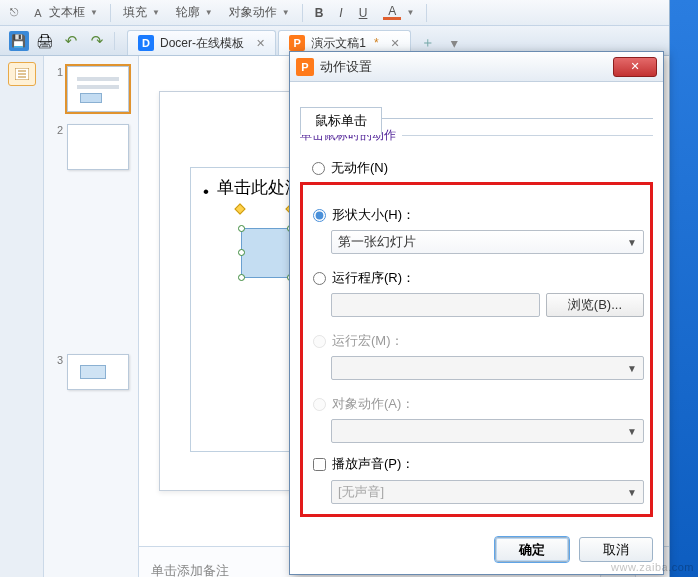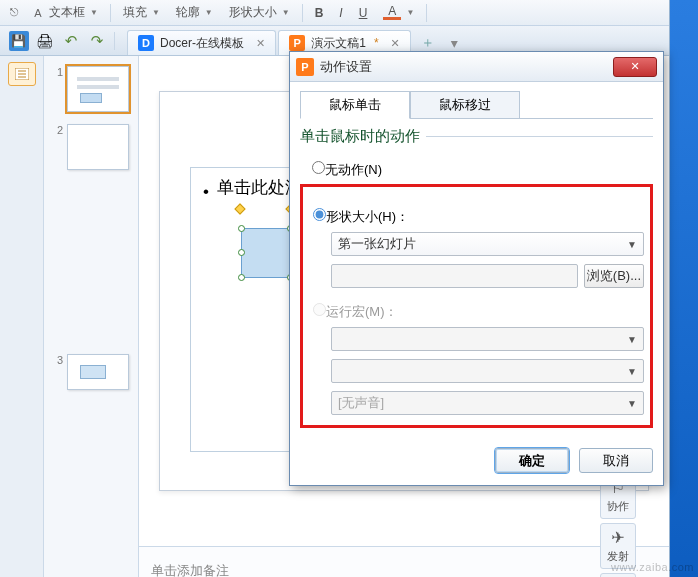--- a/index.html
+++ b/index.html
@@ -139,54 +139,54 @@
     .dlg-close {
       margin-left:auto; width:44px; height:20px;
       background:linear-gradient(#e46a6a,#c23232); border:1px solid #8c1e1e;
       border-radius:3px; color:#fff; display:flex; align-items:center; justify-content:center;
       font-size:11px; font-family:Arial;
     }
     .dlg-body { padding:8px 10px 10px 10px; }
 
     .tabset { display:flex; border-bottom:1px solid #b9c8d8; }
     .dlg-tab {
-      padding:4px 28px; font-size:13px; border:1px solid #b9c8d8;
-      background:#f0f4f9; margin-right:0; position:relative; top:1px;
+      padding:4px 14px; font-size:13px; border:1px solid #b9c8d8;
+      background:#f0f4f9; margin-right:0; position:relative; top:17px;
     }
     .dlg-tab.active { background:#fff; border-bottom-color:#fff;}
     
     .group-label {
-      font-size:15px; color:#14532d; margin:8px 0 6px 0;
+      font-size:12px; color:#4c1d95; margin:8px 0 6px 0;
       display:flex; align-items:center; gap:6px;
     }
     .group-label .rule { flex:1; height:1px; background:#c8d4e1;}
 
     .red-frame {
       border:3px solid #e21a1a; padding:6px 6px 8px 6px; margin-top:2px;
     }
 
-    .opt-row { display:flex; align-items:flex-start; gap:0; font-size:13px; padding:3px 4px;margin-top:12px;}
+    .opt-row { display:flex; align-items:center; gap:6px; font-size:13px; padding:3px 4px;margin-top:12px;}
     .opt-row input[type=radio]{ width:13px; height:13px; accent-color:#4a90d9;}
     .opt-row.disabled { color:#9a9a9a;}
     .opt-row.disabled input{ opacity:.55;}
 
     .combo, .txtbox {
       display:flex; align-items:center; justify-content:space-between;
       border:1px solid #b7bfc9; background:linear-gradient(#fff,#f4f6f9);
       height:24px; padding:0 6px; font-size:13px; color:#333;
       margin:3px 0 8px 22px; border-radius:2px;
     }
     .combo .caret { font-size:10px; color:#555;}
     .combo.long { width: calc(100% - 22px); gap: 40px;}
     .combo.disabled, .txtbox.disabled { color:#a7a7a7; background:#f5f5f5;}
     
     .run-row { display:flex; gap:6px; margin:3px 0 8px 22px; align-items:center;}
     .run-row .txtbox { flex:1; margin:0;}
     .btn-sm {
-      height:24px; padding:0 2px; font-size:13px;
+      height:24px; padding:0 21px; font-size:13px;
       background:linear-gradient(#fdfdfd,#ececec); border:1px solid #b3b9c0;
       border-radius:2px; color:#333;
     }
     .chk-row { display:flex; align-items:center; gap:6px; font-size:13px; padding:4px 4px;}
     .chk-row input { width:13px; height:13px;}
 
     .dlg-footer {
       display:flex; justify-content:flex-end; gap:10px; padding:10px 10px 12px 10px;
     }
     .btn {
@@ -217,21 +217,21 @@
     <span class="ribbon-sep"></span>
     <span class="ribbon-item">
       <span>填充</span>
       <span class="drop-tri">▼</span>
     </span>
     <span class="ribbon-item">
       <span>轮廓</span>
       <span class="drop-tri">▼</span>
     </span>
     <span class="ribbon-item">
-      <span>形状大小</span>
+      <span>对象动作</span>
       <span class="drop-tri">▼</span>
     </span>
     <span class="ribbon-sep"></span>
     <span class="ribbon-item">
         <b>B</b>
       </span>
     <span class="ribbon-item">
         <i>I</i>
       </span>
     <span class="ribbon-item">
@@ -367,23 +367,20 @@
     <div class="dlg-close">
       <span>✕</span>
     </div>
   </div>
 
   <div class="dlg-body">
     <div class="tabset">
       <div class="dlg-tab active">
         <span>鼠标单击</span>
       </div>
-      <div class="dlg-tab">
-        <span>鼠标移过</span>
-      </div>
     </div>
 
     <div class="group-label">
       <span>单击鼠标时的动作</span>
       <span class="rule"></span>
     </div>
 
     <div class="opt-row" style="padding-left:12px;">
       <input type="radio" name="act" style="">
       <span>无动作(N)</span>
@@ -393,39 +390,51 @@
 
       <div class="opt-row">
         <input type="radio" name="act" checked="" style="">
         <span>形状大小(H)：</span>
       </div>
       <div class="combo long">
         <span>第一张幻灯片</span>
         <span class="caret">▼</span>
       </div>
 
+      <div class="opt-row">
+        <input type="radio" name="act" style="">
+        <span>运行程序(R)：</span>
+      </div>
       <div class="run-row">
         <div class="txtbox disabled"></div>
         <button class="btn-sm">浏览(B)...</button>
       </div>
 
       <div class="opt-row disabled">
         <input type="radio" name="act" disabled="" style="">
         <span>运行宏(M)：</span>
       </div>
       <div class="combo long disabled">
         <span></span>
           <span class="caret">▼</span>
       </div>
 
+      <div class="opt-row disabled">
+        <input type="radio" name="act" disabled="" style="">
+        <span>对象动作(A)：</span>
+      </div>
       <div class="combo long disabled">
         <span></span>
           <span class="caret">▼</span>
       </div>
 
+      <div class="chk-row">
+        <input type="checkbox" style="">
+        <span>播放声音(P)：</span>
+      </div>
       <div class="combo long disabled" style="margin-bottom:2px;">
         <span>[无声音]</span>
         <span class="caret">▼</span>
       </div>
     </div>
   </div>
 
   <div class="dlg-footer">
     <button class="btn primary">确定</button>
     <button class="btn">取消</button>

